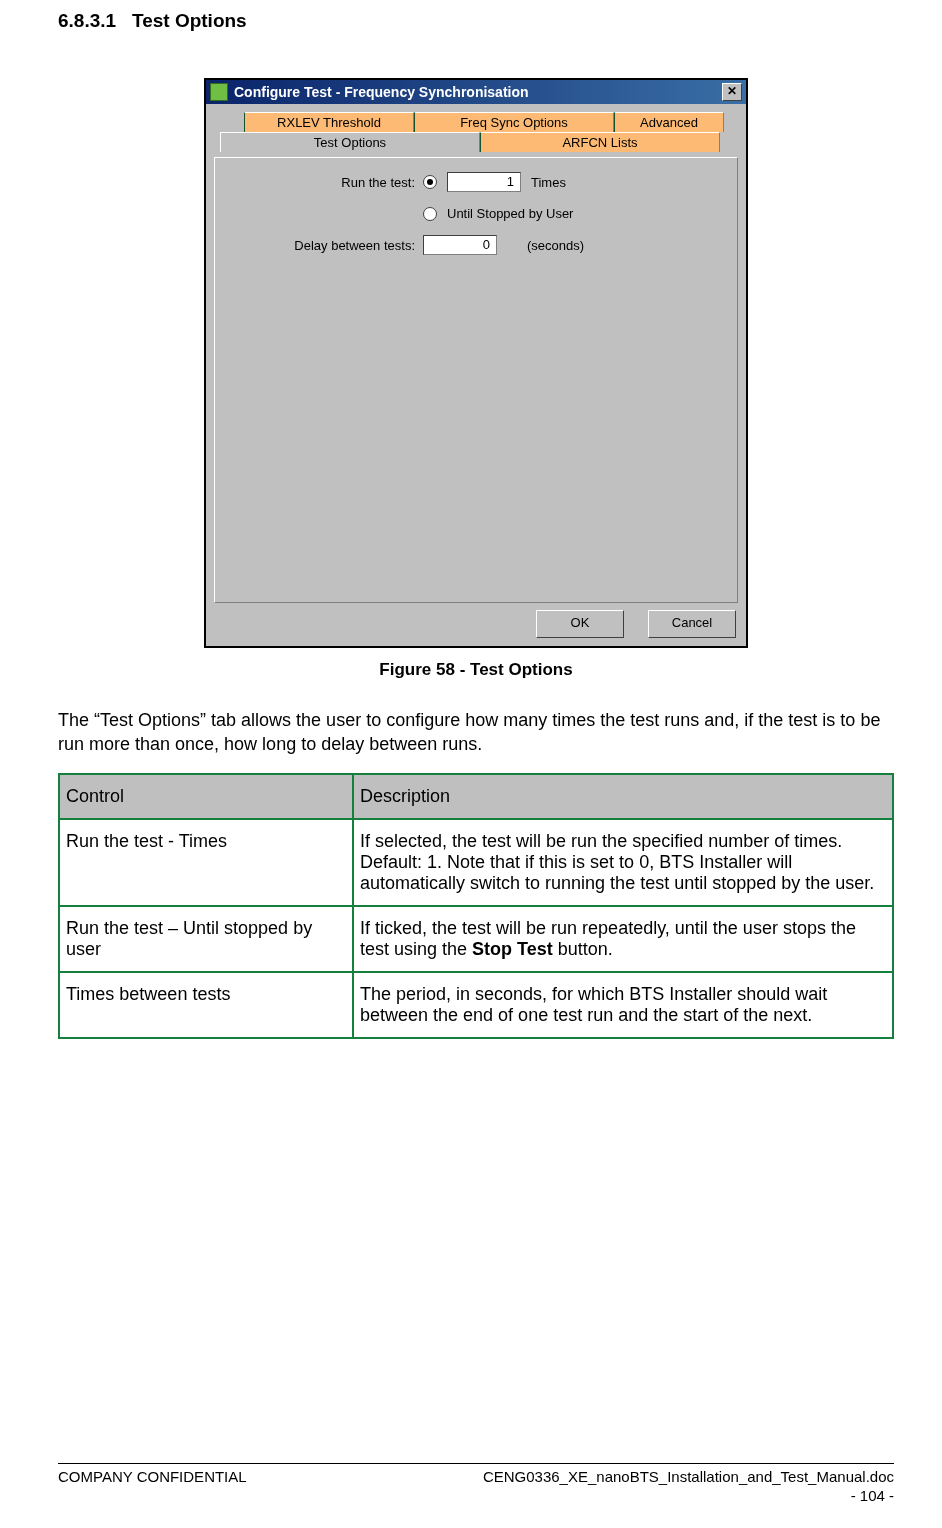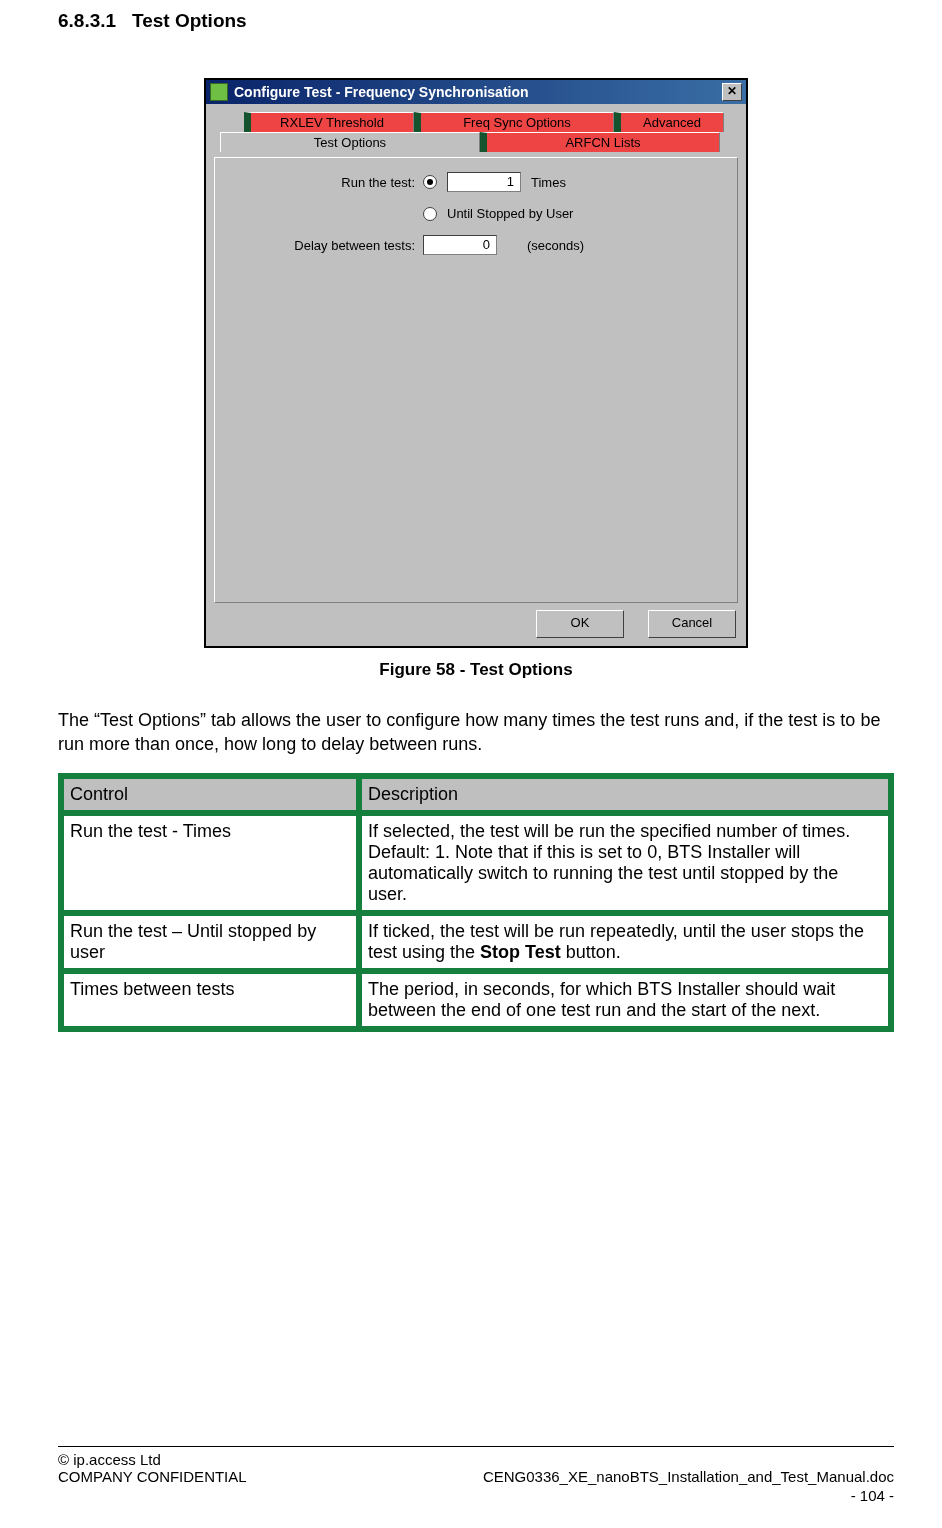--- a/index.html
+++ b/index.html
@@ -71,23 +71,23 @@
     padding: 8px 6px 6px 6px;
   }
   .tabs-zone {
     position: relative;
     height: 46px;
     margin: 0 2px;
   }
   .tab {
     position: absolute;
     height: 20px;
-    background: #ef4444;
+    background: #fdba74;
     border-top: 1px solid #fff;
-    border-left: 7px solid #14532d;
+    border-left: 1px solid #14532d;
     border-right: 1px solid #808080;
     text-align: center;
     font-size: 13px;
     line-height: 20px;
     padding: 0 2px;
     box-sizing: border-box;
   }
   .tab-rxlev    { top: 0; left: 30px;  width: 170px; }
   .tab-freq     { top: 0; left: 200px; width: 200px; }
   .tab-advanced { top: 0; left: 400px; width: 110px; }
@@ -159,22 +159,22 @@
     font-size: 18px;
     line-height: 1.35;
     margin: 0 0 16px 0;
   }
   table.ctrl {
     border-collapse: collapse;
     width: 100%;
     font-size: 18px;
   }
   table.ctrl th, table.ctrl td {
-    border: 6px solid #15803d;
-    padding: 5px 6px;
+    border: 2px solid #15803d;
+    padding: 11px 6px;
     vertical-align: top;
     text-align: left;
   }
   table.ctrl th {
     background: #bfbfbf;
     font-weight: normal;
   }
   table.ctrl .col1 { width: 280px; }
   .footer {
     position: absolute;
@@ -269,21 +269,20 @@
     </tr>
     <tr>
       <td>Times between tests</td>
       <td>The period, in seconds, for which BTS Installer should wait between the end of one test run and the start of the next.</td>
     </tr>
   </tbody>
     </table>
 
   <div class="footer">
     <hr>
-    <div>© ip.access Ltd</div>
     <div class="footer-row">
       <span>COMPANY CONFIDENTIAL</span>
       <span>CENG0336_XE_nanoBTS_Installation_and_Test_Manual.doc</span>
     </div>
     <div class="page-num">- 104 -</div>
   </div>
 
 </div>
 
 </body></html>

